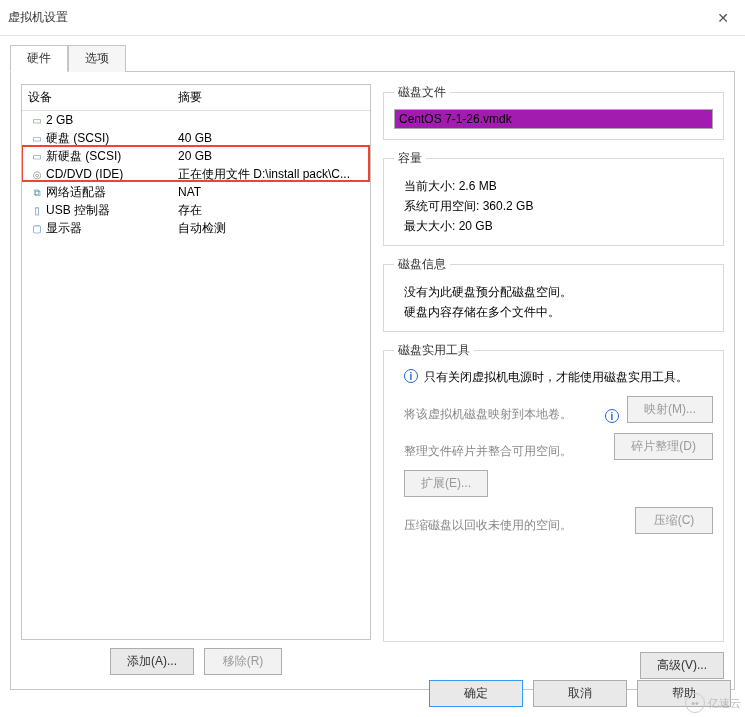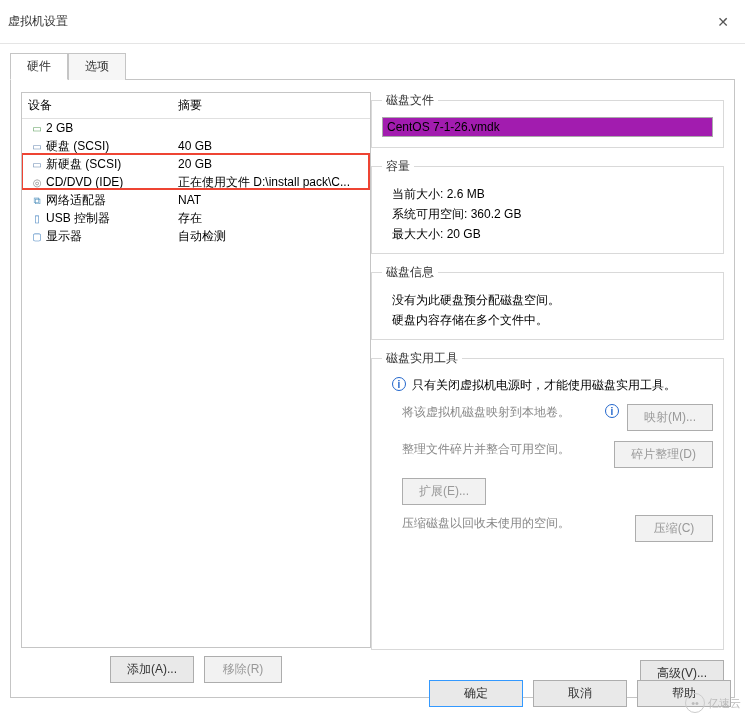--- a/index.html
+++ b/index.html
@@ -7,21 +7,21 @@
     font-family: "Microsoft YaHei", "Segoe UI", Tahoma, sans-serif;
     font-size: 12px;
     background: #fff;
     color: #000;
     width: 745px;
     height: 717px;
     overflow: hidden;
     position: relative;
   }
   .titlebar {
-    height: 44px;
+    height: 36px;
     display: flex;
     align-items: center;
     padding: 0 8px;
     border-bottom: 1px solid #e5e5e5;
   }
   .titlebar-title { flex: 1; font-size: 12px; color: #333; }
   .close-x { color: #555; font-size: 14px; padding: 0 8px; cursor: default; }
   .tabs-area {
     padding: 8px 10px 0 10px;
   }
@@ -43,21 +43,21 @@
   }
   .tab.active {
     background: #fff;
     border-bottom: 1px solid #fff;
   }
   .panel {
     border: 1px solid #c5c5c5;
     border-top: none;
     padding: 12px 10px 10px 10px;
     display: flex;
-    gap: 0;
+    gap: 12px;
     height: 618px;
   }
   .left-panel {
     width: 350px;
     display: flex;
     flex-direction: column;
     position: relative;
   }
   .device-table {
     border: 1px solid #c5c5c5;
@@ -122,22 +122,22 @@
   .disk-file-box {
     border:1px solid #aaa;
     padding:2px 4px;
     background:#a21caf;
     width:100%;
   }
   .cap-row { margin:3px 0 0 10px; color:#000; }
   .info-line { margin:3px 0 0 10px; color:#000; }
   .tool-row {
     display:flex;
-    align-items:flex-start;
-    margin:10px 0 0 20px;
+    align-items:flex-end;
+    margin:10px 0 0 10px;
     gap:8px;
   }
   .tool-row .desc { flex:1; color:#888; }
   .info-icon {
     width:14px; height:14px;
     display:inline-flex; align-items:center; justify-content:center;
     color:#2266cc; font-weight:bold;
     border:1px solid #2266cc; border-radius:50%;
     font-size:10px;
     flex-shrink:0;

